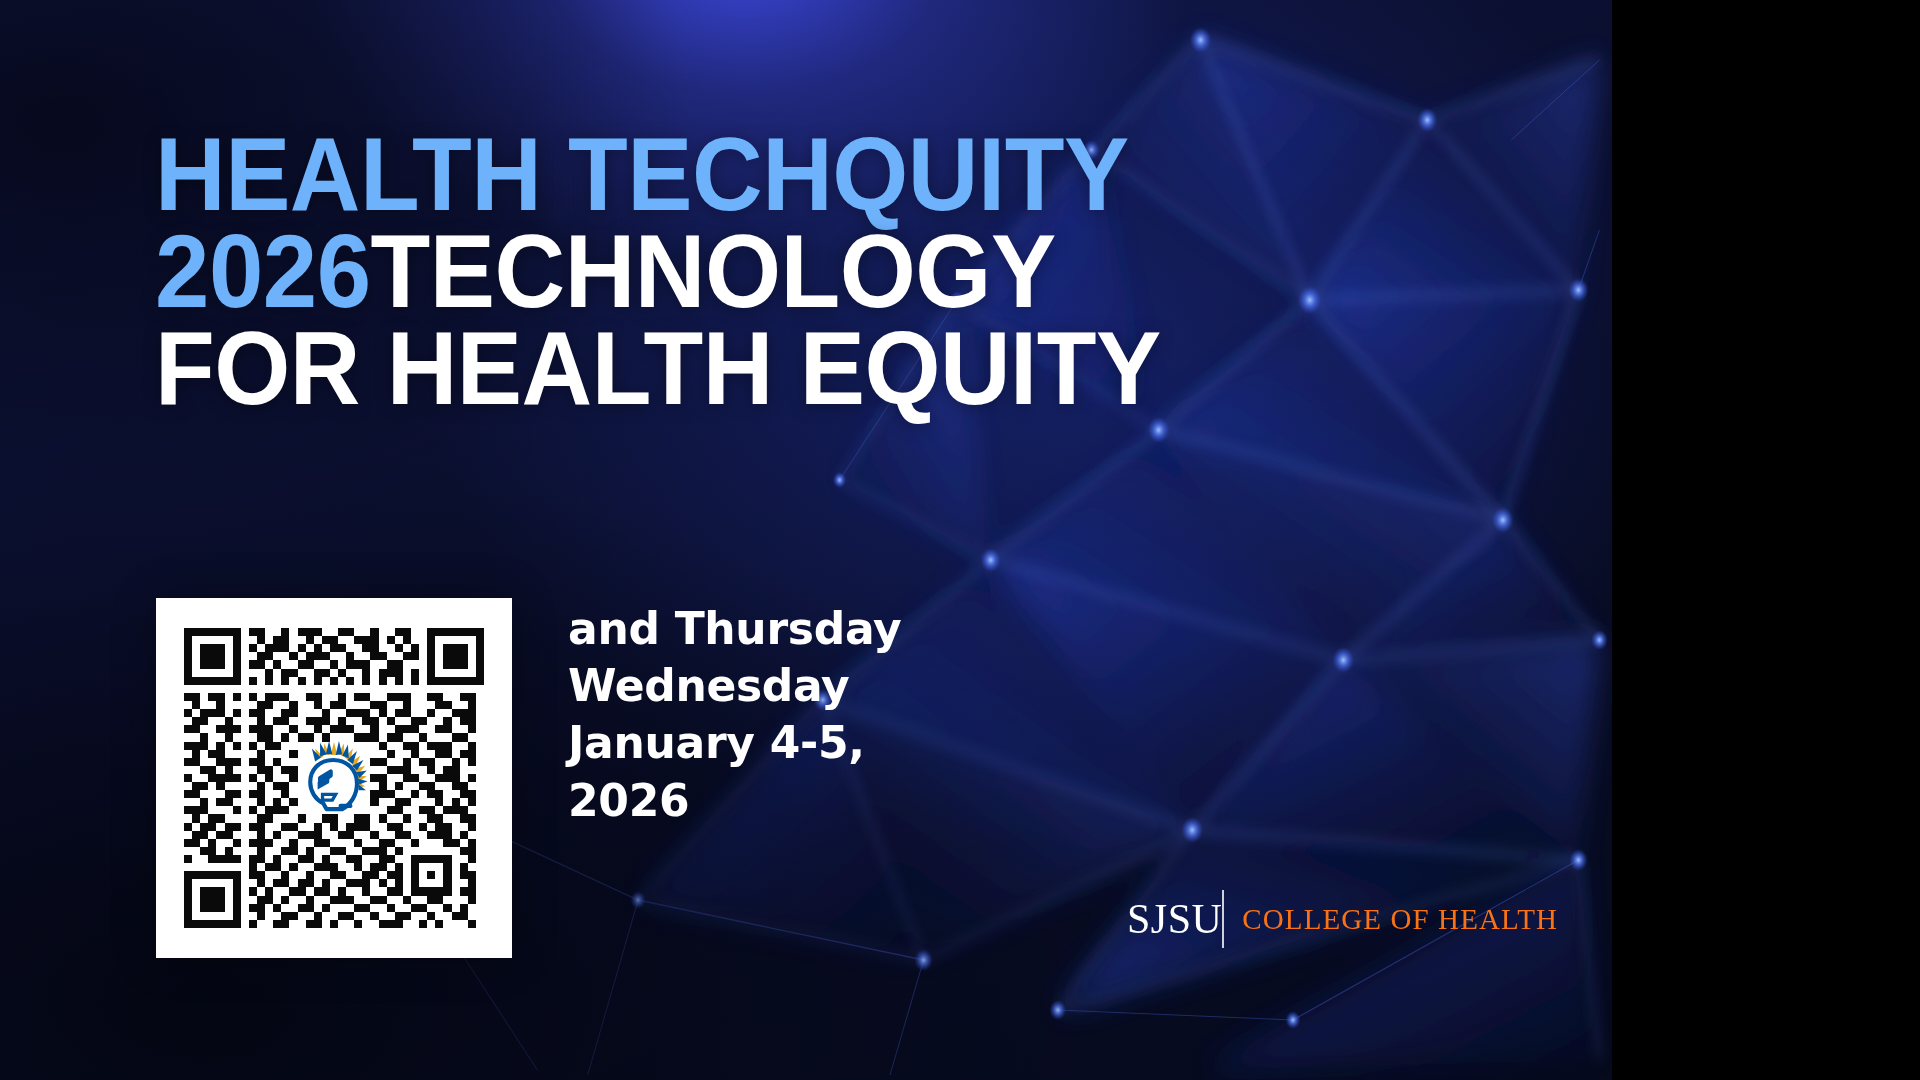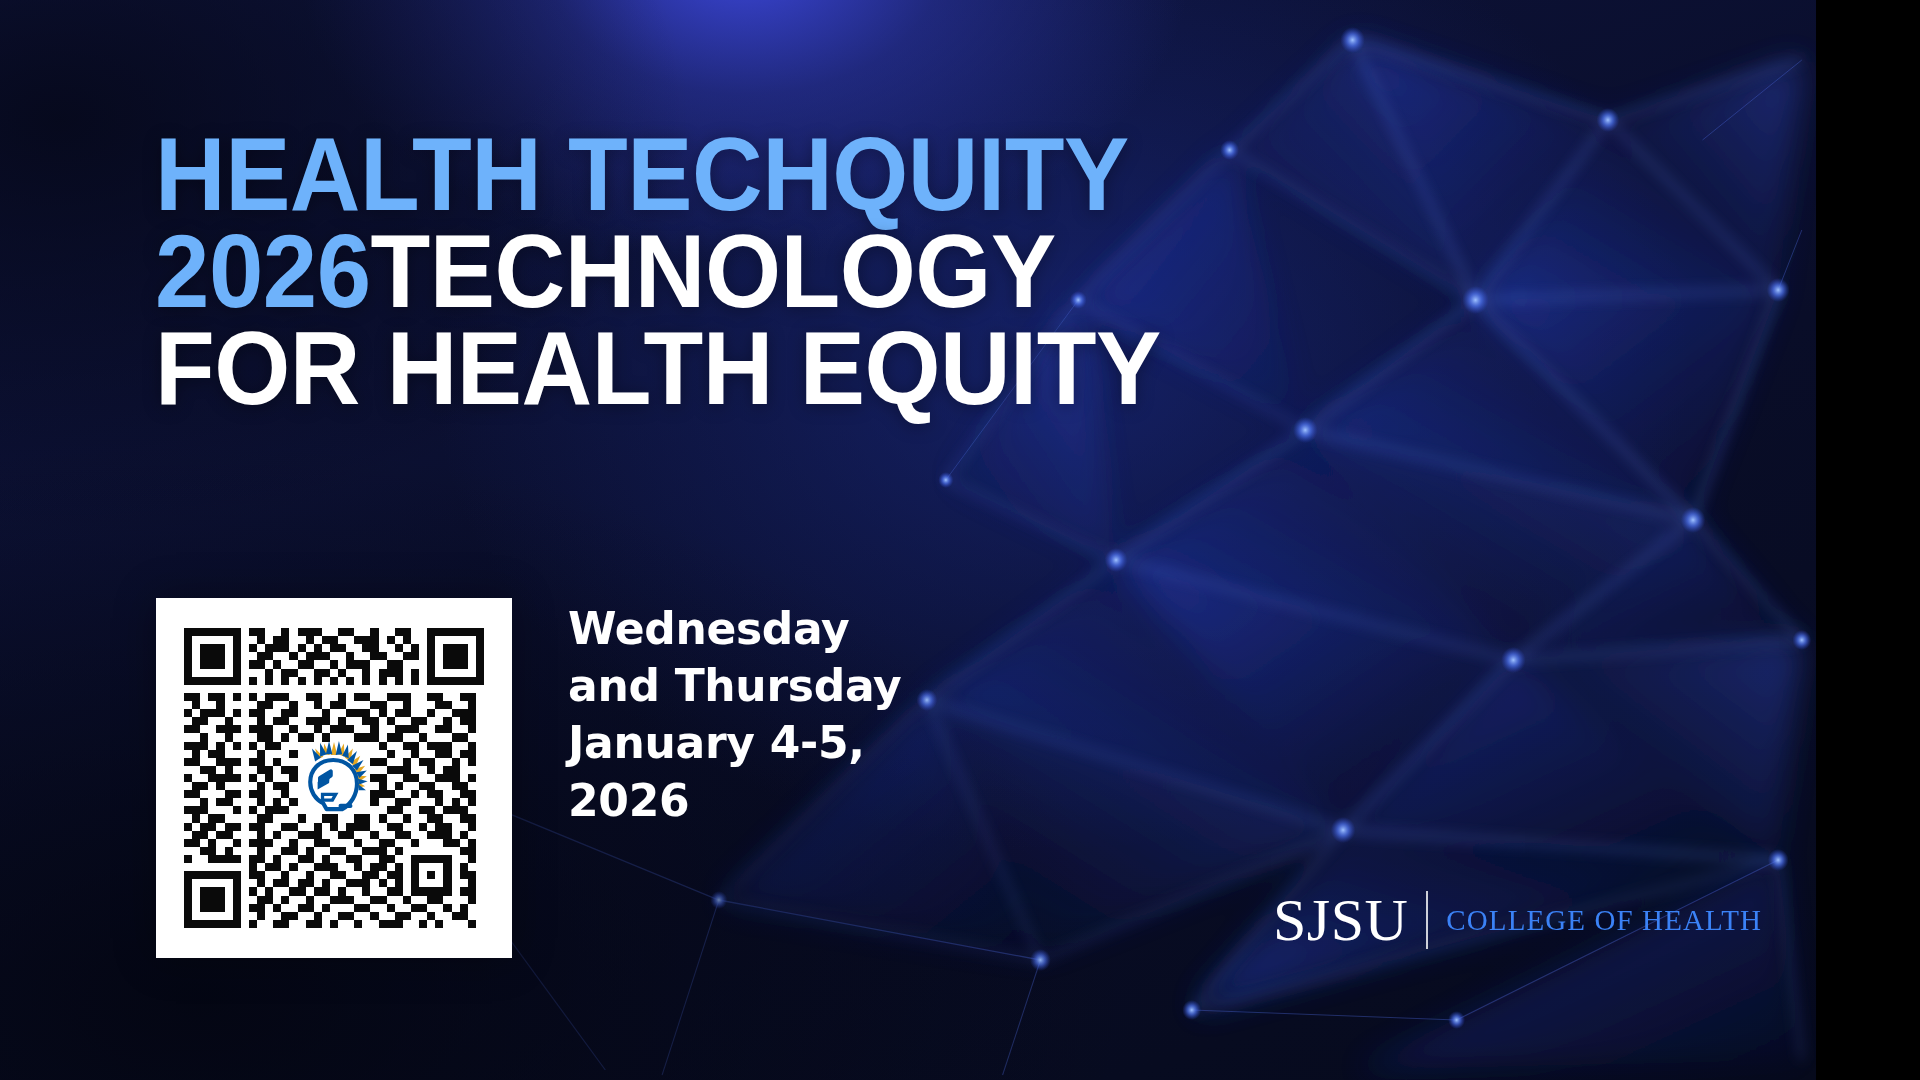--- a/index.html
+++ b/index.html
@@ -6,21 +6,21 @@
     margin: 0;
     padding: 0;
     background: #000;
   }
   body {
     font-family: "Liberation Sans", sans-serif;
   }
 
   #poster {
     position: relative;
-    width: 1816px;
+    width: 1612px;
     height: 1080px;
     overflow: hidden;
     background: #080c26;
   }
 
   
   .bg-base {
     position: absolute;
     inset: 0;
     background:
@@ -118,38 +118,37 @@
     right: 54px;
     top: 890px;
     z-index: 6;
     display: flex;
     align-items: center;
     gap: 0;
   }
   .lockup-mark {
     font-family: "Liberation Serif", serif;
     font-weight: 400;
-    font-size: 60px;
+    font-size: 42px;
     line-height: 1;
     color: #ffffff;
     letter-spacing: 0.5px;
-    padding-right: 18px;
   }
   .lockup-rule {
     width: 2px;
     height: 58px;
     background: rgba(255,255,255,0.8);
     margin-right: 18px;
   }
   .lockup-text {
     font-family: "Liberation Serif", serif;
     font-weight: 400;
     font-size: 29px;
     line-height: 1.18;
-    color: #3b82f6;
+    color: #f97316;
     letter-spacing: 1.1px;
   }
   .lockup-text div { white-space: nowrap; }
 </style>
 </head>
 <body>
 
 <div id="poster">
 
   <div class="bg-base"></div>
@@ -678,22 +677,22 @@
                    M46 47 L33 56 L33 50 L46 42 Z" fill="none" stroke="#0055a2" stroke-width="5" stroke-linejoin="round"></path>
           <path d="M45 45 L30 55 L30 64 L44 56 Z" fill="#0055a2"></path>
           <path d="M36 70 L52 70 L48 77 L36 77 Z" fill="none" stroke="#0055a2" stroke-width="4"></path>
           <path d="M58 84 L70 84" stroke="#0055a2" stroke-width="5" stroke-linecap="round"></path>
         </g>
       </svg>
     </div>
   </div>
 
   <div class="date-block">
+    <p class="date-line">and Thursday</p>
     <p class="date-line">Wednesday</p>
-    <p class="date-line">and Thursday</p>
     <p class="date-line">January 4-5,</p>
     <p class="date-line">2026</p>
   </div>
 
   <div class="lockup">
     <div class="lockup-mark">SJSU</div>
     <div class="lockup-rule"></div>
     <div class="lockup-text">
       <div>COLLEGE OF HEALTH</div>
     </div>

